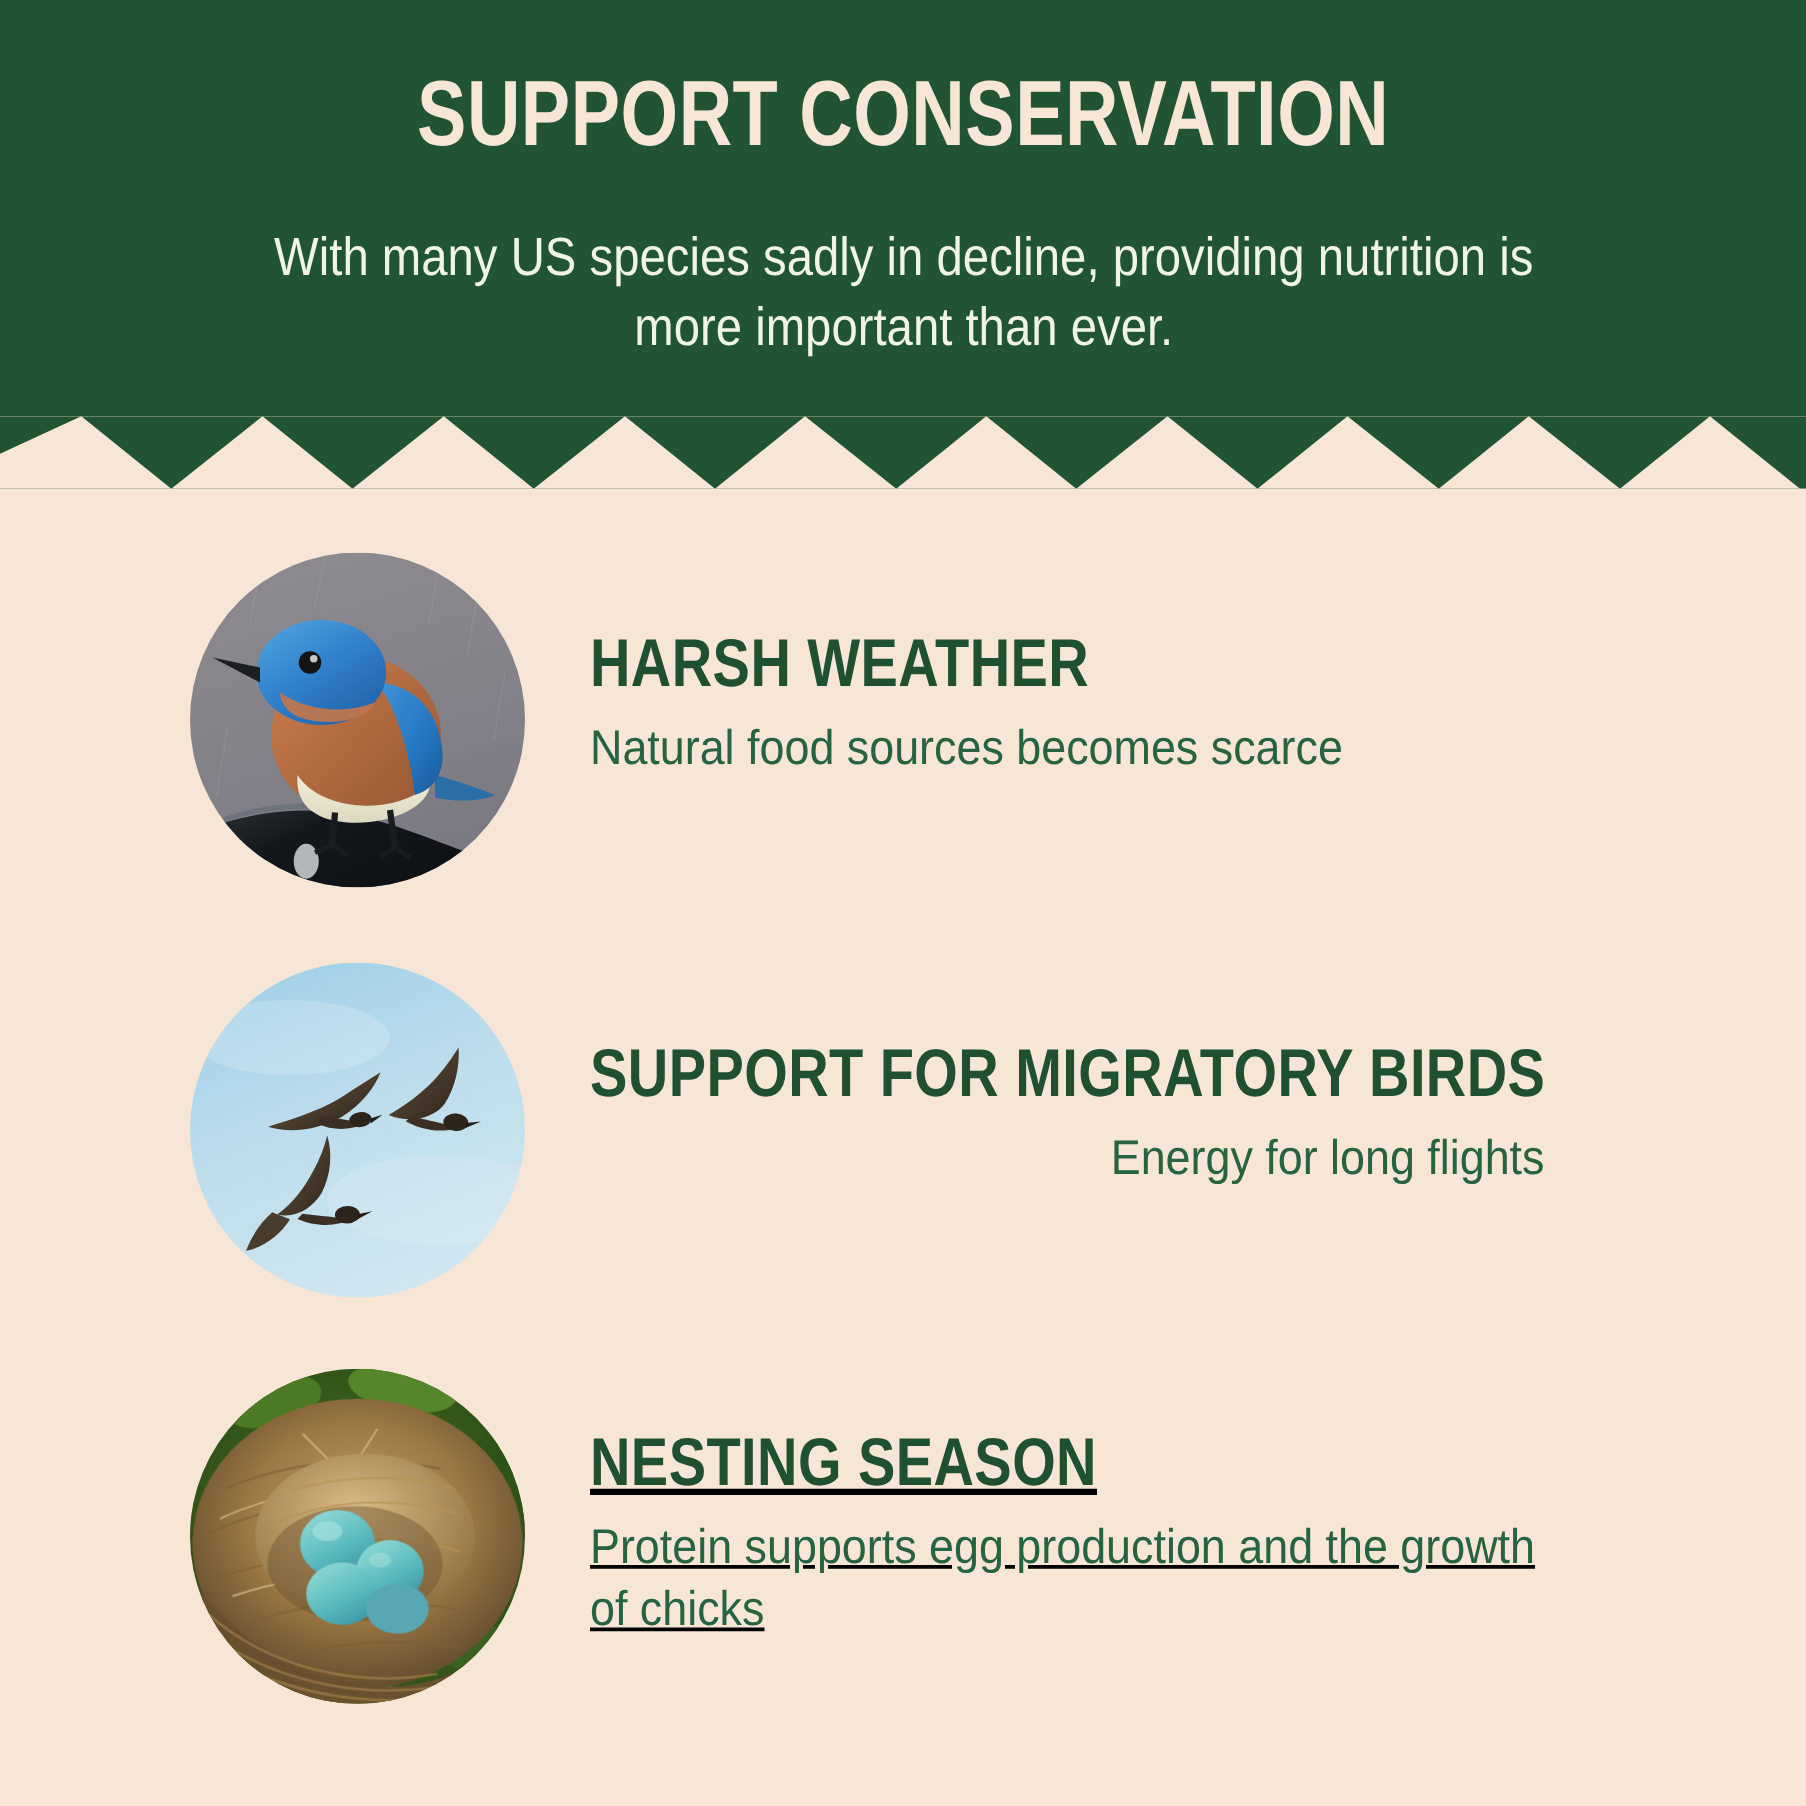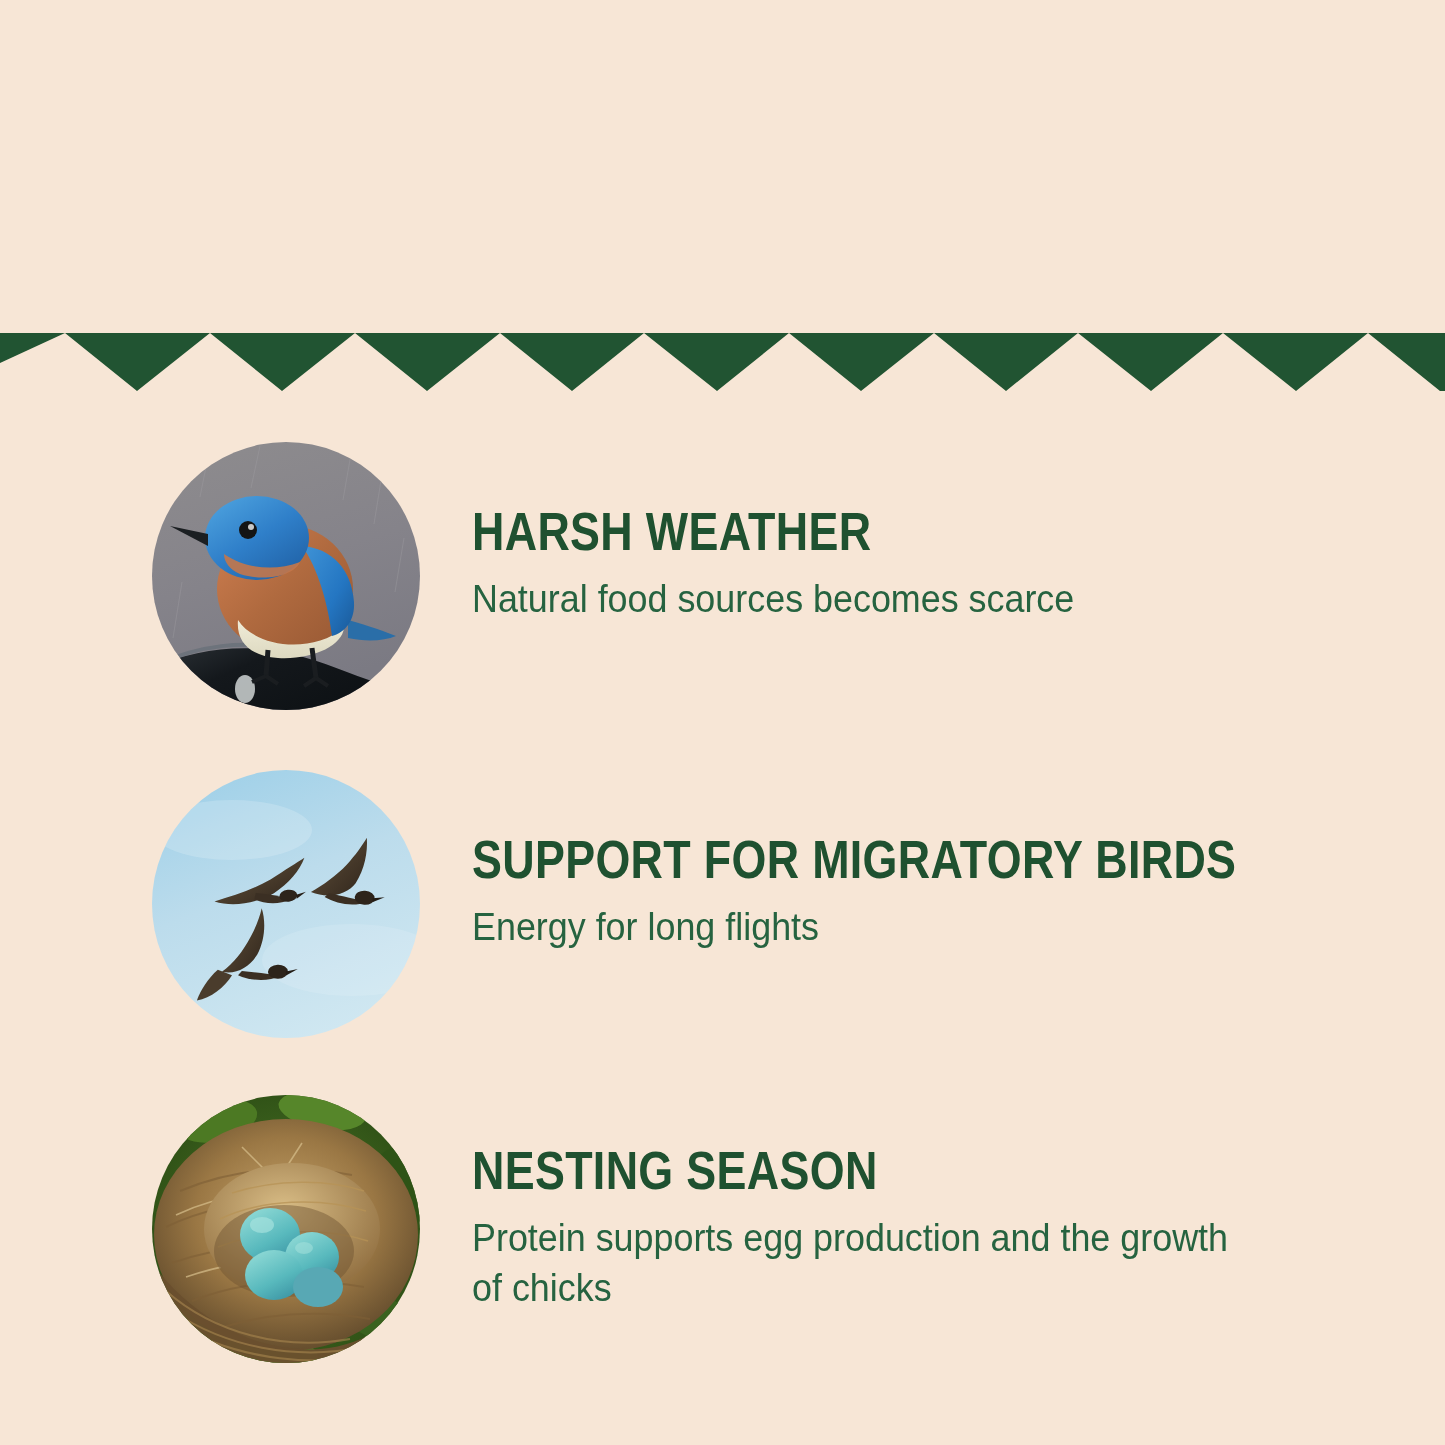--- a/index.html
+++ b/index.html
@@ -107,22 +107,22 @@
     position: relative;
   }
   .thumb svg { display: block; width: 268px; height: 268px; }
 
   .card-text {
     position: absolute;
     left: 472px;
     width: 900px;
   }
   .card-1 .card-text { top: 60px; }
-  .card-2 .card-text { top: 60px; }
-  .card-3 .card-text { top: 46px; }
+  .card-2 .card-text { top: 60px; text-align: right; }
+  .card-3 .card-text { top: 46px; text-decoration: underline; }
 
   .card-title {
     color: #1f5130;
     font-family: "Liberation Sans Narrow", "Liberation Sans", sans-serif;
     font-size: 54px;
     line-height: 58px;
     font-weight: 700;
     letter-spacing: 0.4px;
     transform: scaleX(0.83);
     transform-origin: left center;
@@ -138,20 +138,24 @@
     transform-origin: left top;
     width: 830px;
     margin: 0;
   }
 </style>
 </head>
 <body>
 
 <div id="page">
 
+  <div class="header">
+    <div class="header-title">SUPPORT CONSERVATION</div>
+    <div class="header-sub">With many US species sadly in decline, providing nutrition is more important than ever.</div>
+  </div>
 
   <svg class="zigzag" viewBox="0 0 1445 58" preserveAspectRatio="none">
     <rect x="0" y="0" width="1445" height="58" fill="#215432"></rect>
     <path fill="#f7e6d6" d="M 0,58 L 0,30 L 65,0 L 137,58 L 210,0 L 282,58 L 355,0 L 427,58 L 500,0 L 572,58 L 644,0 L 717,58 L 789,0 L 861,58 L 934,0 L 1006,58 L 1078,0 L 1151,58 L 1223,0 L 1296,58 L 1368,0 L 1440,58 L 1445,58 Z"></path>
   </svg>
 
   <div class="cards">
 
     <div class="card card-1">
       <div class="thumb-wrap">

